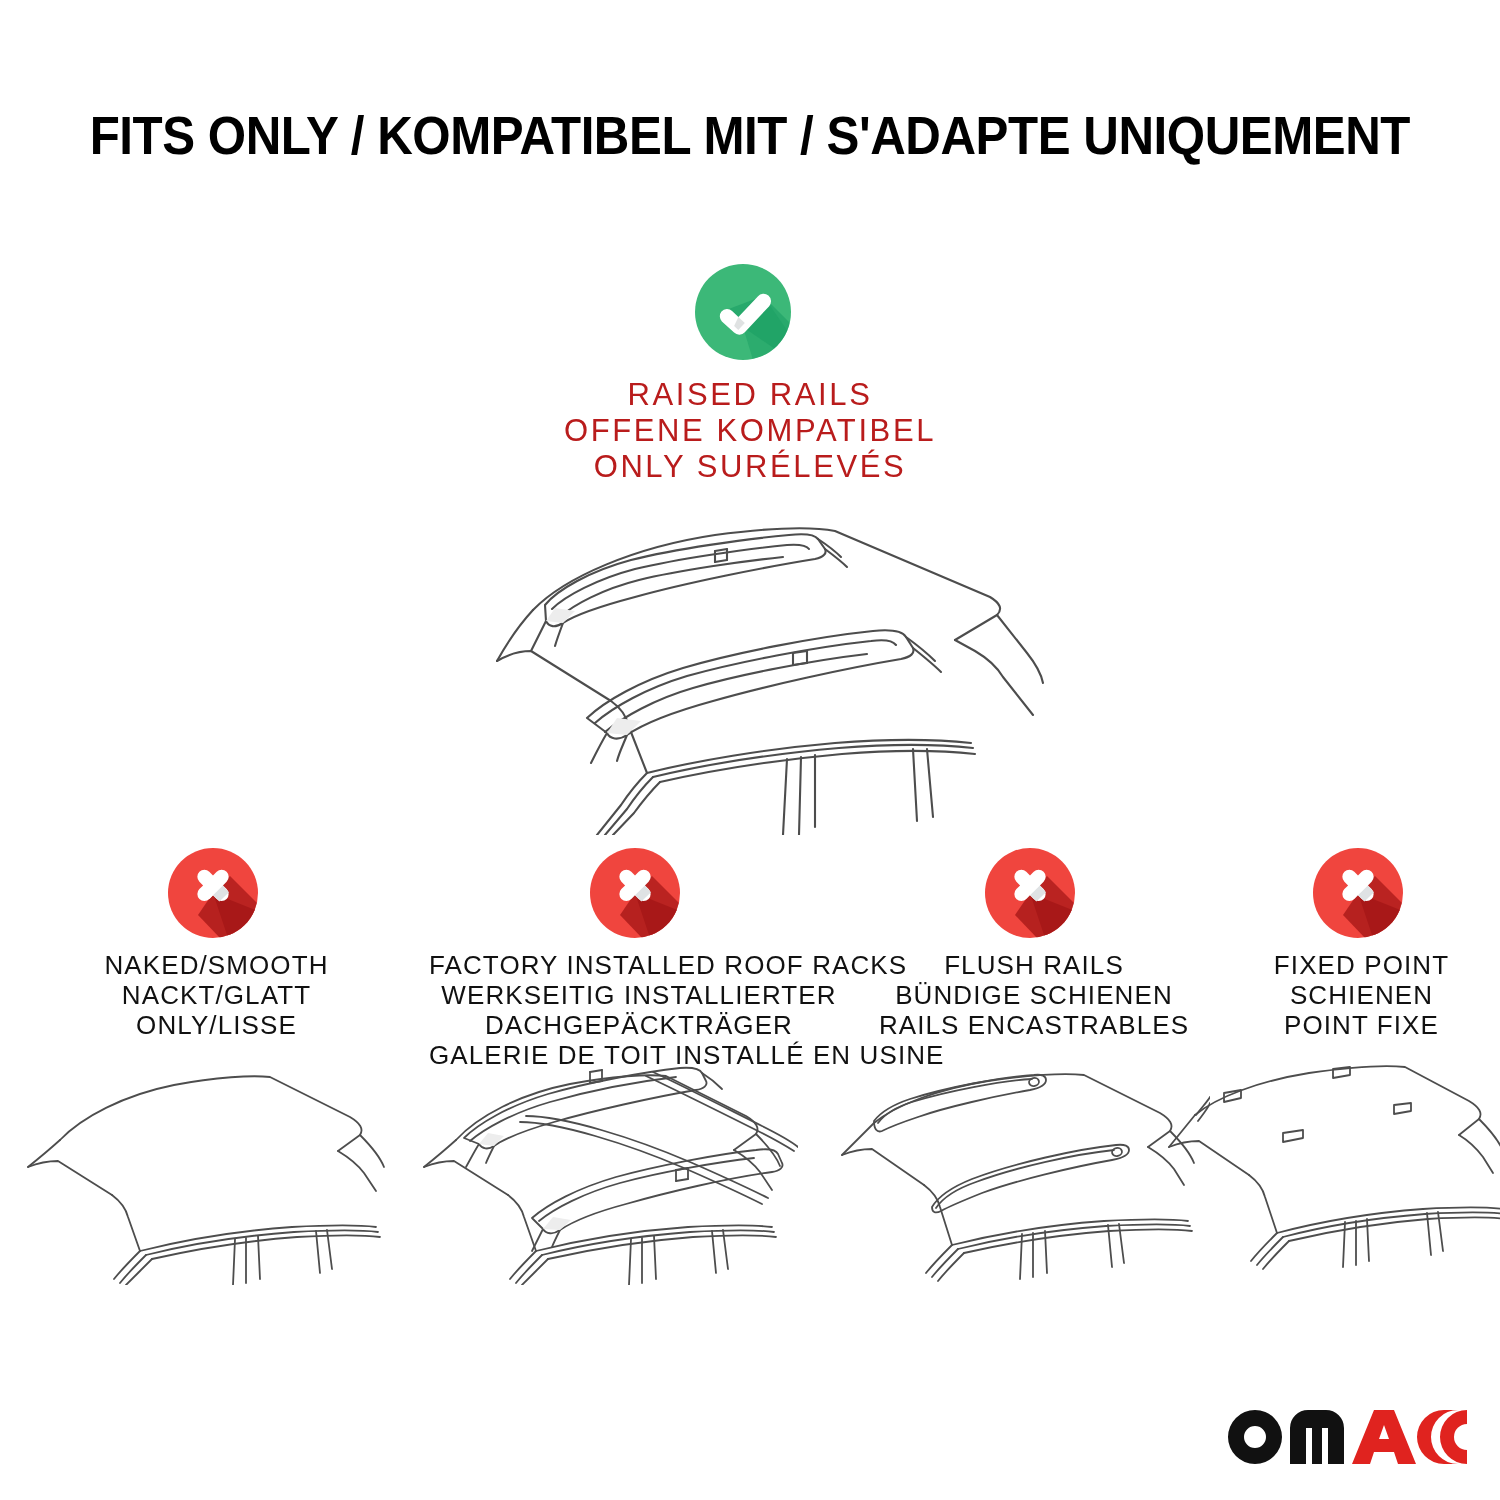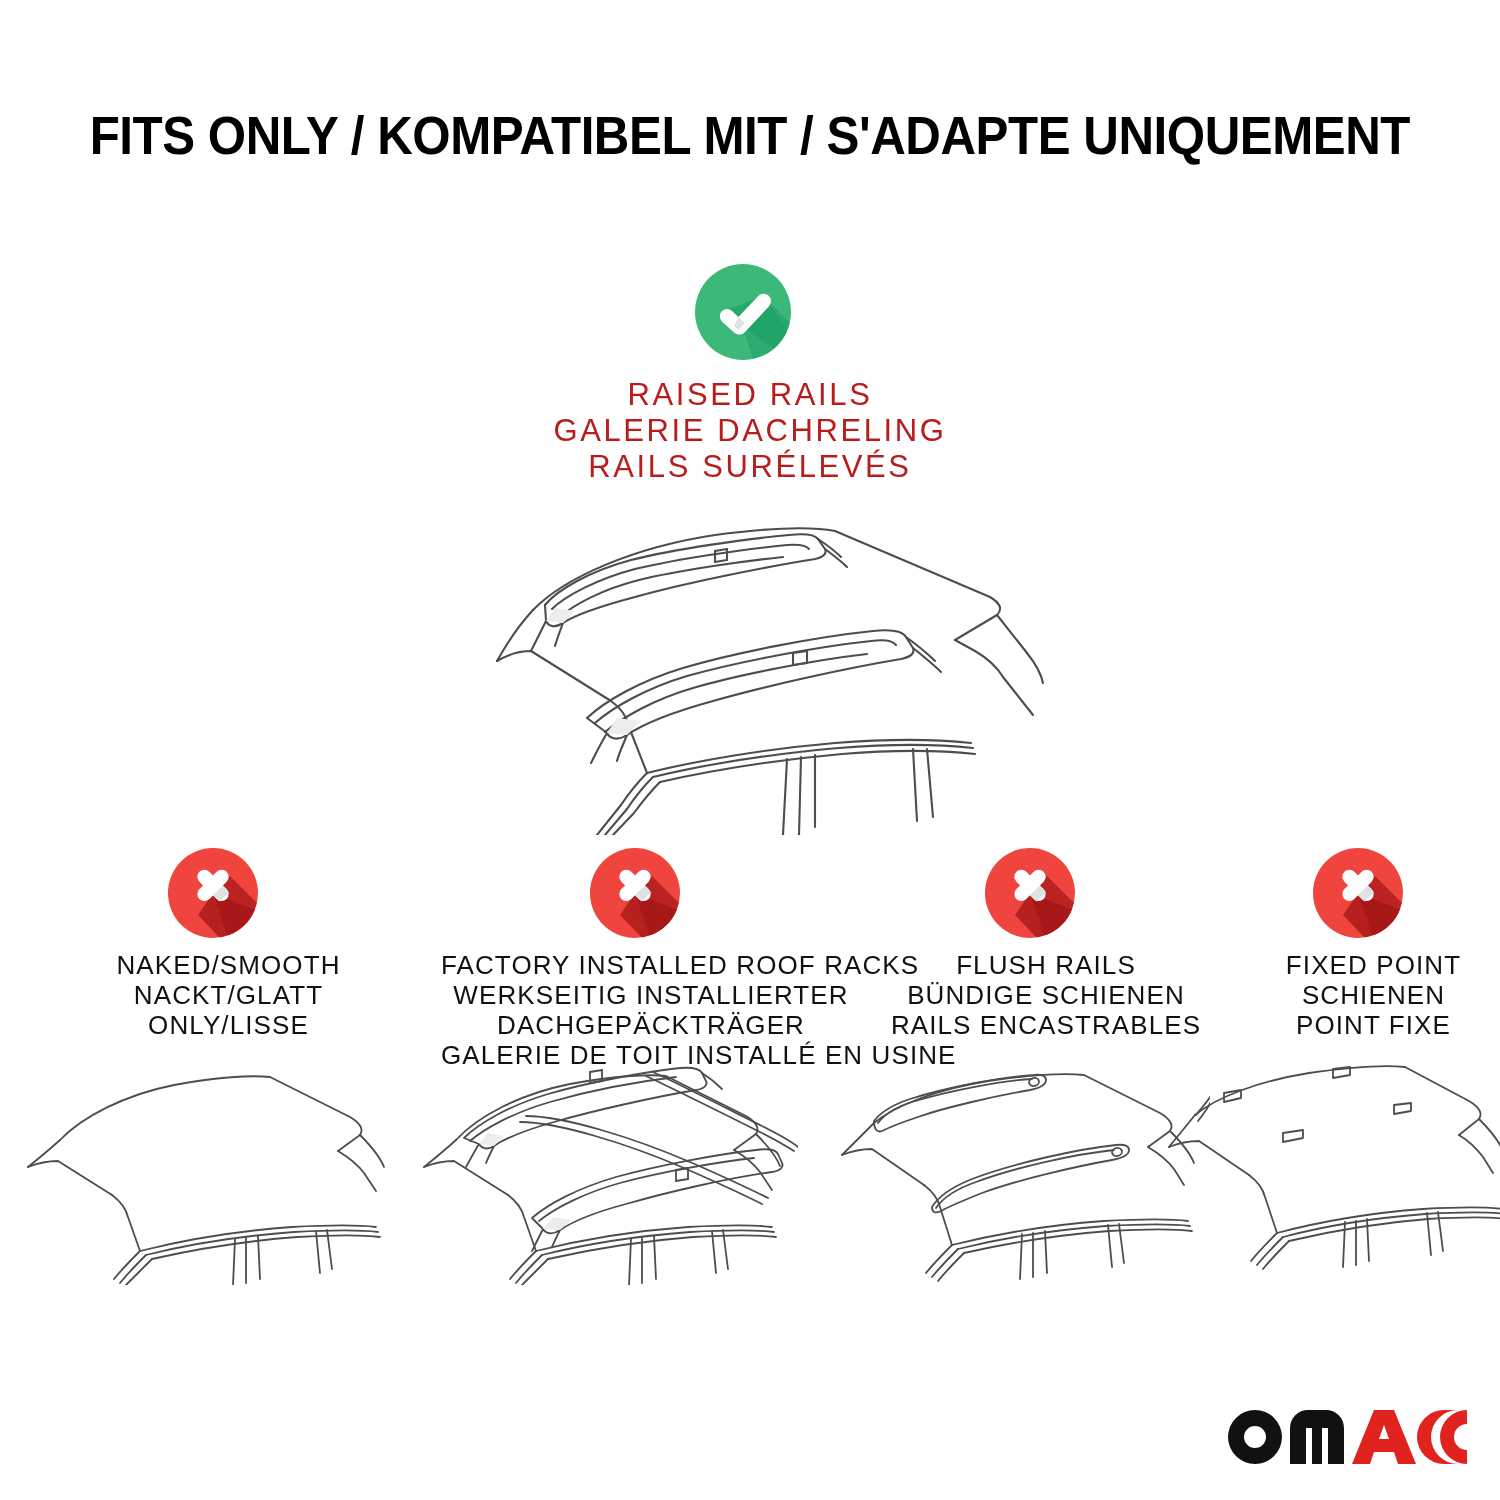--- a/index.html
+++ b/index.html
@@ -105,21 +105,21 @@
     position: absolute;
   }
 
   
   #bad-item-1 { left: 0px;    width: 425px; }
   #bad-item-2 { left: 425px;  width: 420px; }
   #bad-item-3 { left: 845px;  width: 370px; }
   #bad-item-4 { left: 1215px; width: 285px; }
 
   .bad-item .bad-icon   { position: absolute; left: 50%; margin-left: -45px; top: 0; }
-  .bad-item .bad-label  { left: 16px; width: 100%; }
+  .bad-item .bad-label  { left: 4px; width: 100%; }
 
   
   #illo-1 { left: 20px;   top: 1055px; width: 380px; height: 230px; }
   #illo-2 { left: 408px;  top: 1050px; width: 390px; height: 235px; }
   #illo-3 { left: 830px;  top: 1055px; width: 380px; height: 230px; }
   #illo-4 { left: 1165px; top: 1055px; width: 345px; height: 230px; }
 
   
   #omac-logo {
     position: absolute;
@@ -144,22 +144,22 @@
     <path d="M31 46 L48 63 L96 96 L96 60 L68 32 Z" fill="#189d62" opacity="0.55"></path>
     <path d="M48 63 L69 33 L96 72 L96 96 L58 96 Z" fill="#189d62" opacity="0.45"></path>
 
     <path d="M26.5 47.5 a7.5 7.5 0 0 1 10.6 -0.6 L43.4 52.9 L62.8 32.4 a7.5 7.5 0 0 1 11.4 9.8 L49.8 68.2 a7.5 7.5 0 0 1 -10.7 0.4 L26.9 57.4 a7.5 7.5 0 0 1 -0.4 -9.9 Z" fill="#ffffff"></path>
     <path d="M43.4 52.9 L49.8 59 L43.3 66 L39.1 62.1 Z" fill="#dfe2e2"></path>
   </svg>
 </div>
 
 <div id="ok-label">
   <div>RAISED RAILS</div>
-  <div>GALERIE DACHRELING</div>
-  <div>RAILS SURÉLEVÉS</div>
+  <div>OFFENE KOMPATIBEL</div>
+  <div>ONLY SURÉLEVÉS</div>
 </div>
 
 <div id="main-illustration">
   <svg viewBox="0 0 670 330" width="670" height="330">
     <g fill="none" stroke="#4d4d4d" stroke-width="2.1" stroke-linecap="round" stroke-linejoin="round">
 
       <path d="M118 105 C150 72 220 42 300 30 C360 22 400 22 420 26 L575 92 C585 98 588 104 582 110 L540 135"></path>
       <path d="M118 105 C106 118 92 138 82 156"></path>
 
       <path d="M82 156 C92 150 104 146 116 146 L196 196"></path>

